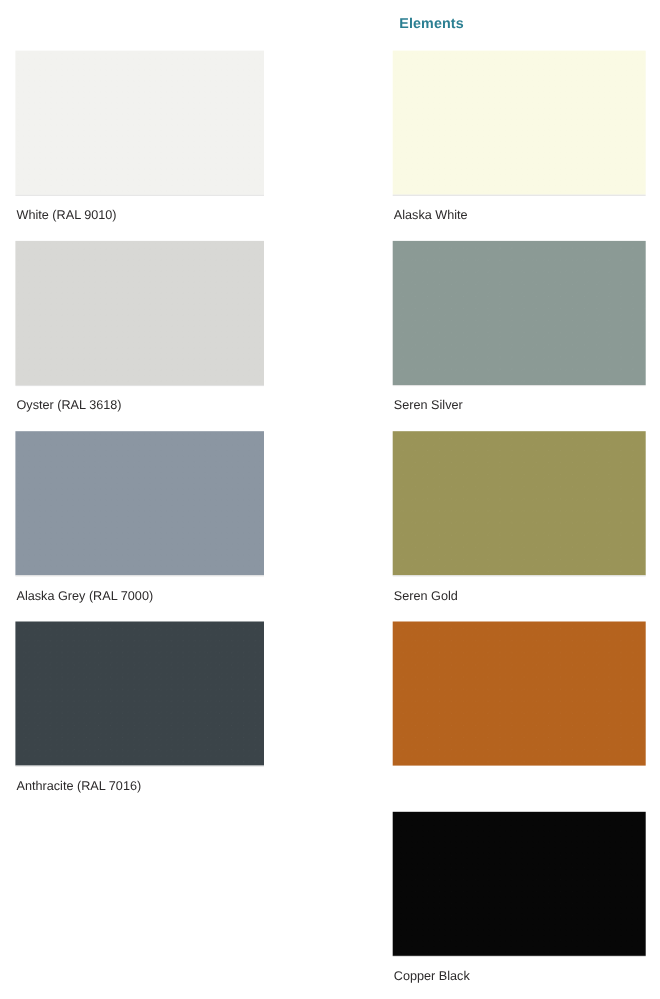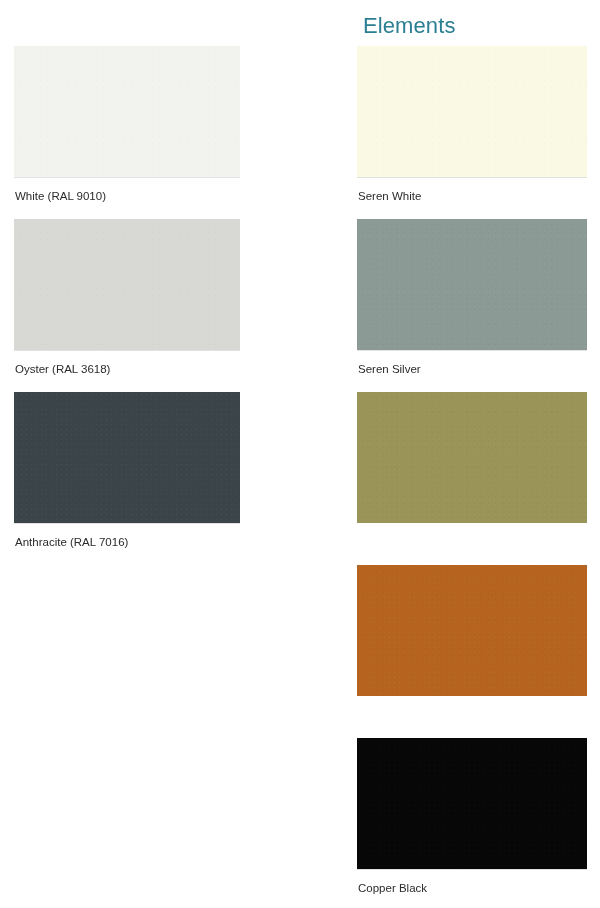--- a/index.html
+++ b/index.html
@@ -24,22 +24,22 @@
     left: 0;
     top: 0;
     width: 600px;
     height: 46px;
   }
 
   .heading {
     position: absolute;
     left: 363px;
     top: 13px;
-    font-size: 22px;
-    font-weight: normal;
+    font-size: 13px;
+    font-weight: bold;
     letter-spacing: 0.1px;
     color: #2b7f92;
     white-space: nowrap;
   }
 
   
   .palette {
     position: absolute;
     left: 0;
     top: 0;
@@ -122,41 +122,50 @@
           <div class="label">White (RAL 9010)</div>
         </div>
       </div>
       <div class="swatch-cell">
         <div class="swatch" style="background: rgb(216, 216, 213);"></div>
         <div class="label-wrap">
           <div class="label">Oyster (RAL 3618)</div>
         </div>
       </div>
       <div class="swatch-cell">
+        <div class="swatch" style="background: rgb(139, 150, 162);"></div>
+        <div class="label-wrap">
+          <div class="label">Alaska Grey (RAL 7000)</div>
+        </div>
+      </div>
+      <div class="swatch-cell">
         <div class="swatch swatch--grainy" style="background: rgb(59, 68, 73);"></div>
         <div class="label-wrap">
           <div class="label">Anthracite (RAL 7016)</div>
         </div>
       </div>
     </div>
   <div class="column column--right">
       <div class="swatch-cell">
         <div class="swatch" style="background: rgb(250, 250, 228);"></div>
         <div class="label-wrap">
-          <div class="label">Seren White</div>
+          <div class="label">Alaska White</div>
         </div>
       </div>
       <div class="swatch-cell">
         <div class="swatch swatch--grainy" style="background: rgb(139, 154, 149);"></div>
         <div class="label-wrap">
           <div class="label">Seren Silver</div>
         </div>
       </div>
       <div class="swatch-cell">
         <div class="swatch swatch--grainy" style="background: rgb(154, 148, 88);"></div>
+        <div class="label-wrap">
+          <div class="label">Seren Gold</div>
+        </div>
       </div>
       <div class="swatch-cell">
         <div class="swatch swatch--grainy" style="background: rgb(181, 99, 30);"></div>
       </div>
       <div class="swatch-cell">
         <div class="swatch" style="background: rgb(7, 7, 7);"></div>
         <div class="label-wrap">
           <div class="label">Copper Black</div>
         </div>
       </div>

